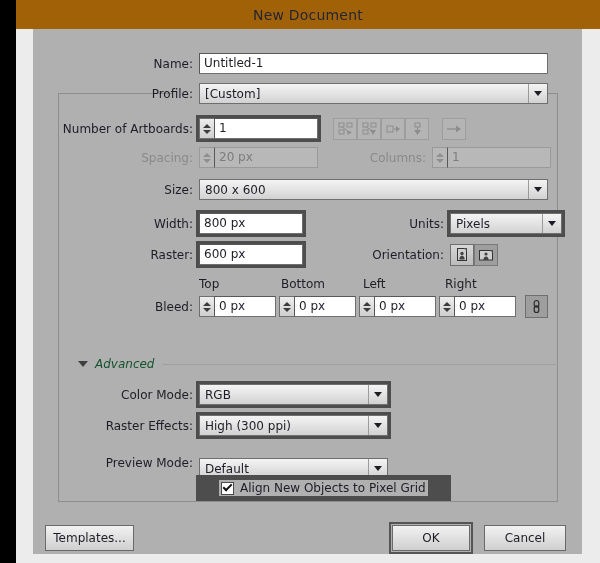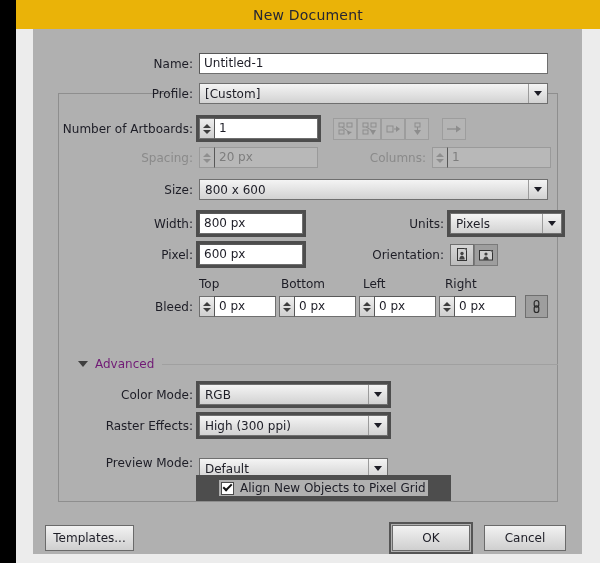--- a/index.html
+++ b/index.html
@@ -14,21 +14,21 @@
   }
 
   
   #window {
     position:absolute;
     left:16px; top:0; width:584px; height:563px;
     background:#ececec;
   }
   #titlebar {
     position:absolute; left:0; top:0; width:584px; height:29px;
-    background:#eab308;
+    background:#a16207;
     display:flex; align-items:center; justify-content:center;
   }
   #titlebar .t {
     font-size:14px; color:#262633; letter-spacing:.2px;
   }
   #panel {
     position:absolute; left:17px; top:29px; width:549px; height:525px;
     background:#b0b0b0;
   }
 
@@ -160,21 +160,21 @@
 
   
   #adv { position:absolute; left:45px; top:328px; width:480px; display:flex; align-items:center; }
   #adv .tri {
     width:0;height:0;
     border-left:5px solid transparent;
     border-right:5px solid transparent;
     border-top:6px solid #3f3f3f;
     margin-right:7px;
   }
-  #adv .txt { font-size:12px; color:#701a75; white-space:nowrap; }
+  #adv .txt { font-size:12px; color:#14532d; white-space:nowrap;font-style:italic; }
   #adv .rule { flex:1; height:1px; background:#a0a0a0; margin-left:8px; }
 
   .colhdr { font-size:12px; color:#1d1d26; }
 </style>
 </head>
 <body>
 
 <div id="window">
 
   <div id="titlebar">
@@ -298,21 +298,21 @@
         <div class="dd" style="width:112px;gap:48px;">
           <div class="val">Pixels</div>
           <div class="arrowbox">
               <i class="caret"></i>
             </div>
         </div>
       </div>
     </div>
 
     <div class="row" style="left:0;top:212px;width:540px;">
-      <div class="lbl" style="width:160px;">Pixel:</div>
+      <div class="lbl" style="width:160px;">Raster:</div>
       <div class="ring" style="margin-left:3px;">
         <div class="tf" style="width:104px;">600 px</div>
       </div>
 
       <div class="lbl" style="width:88px;margin-left:50px;">Orientation:</div>
       <div style="display:flex;margin-left:6px;">
         <div class="iconbtn enabled">
           <svg width="14" height="15" viewBox="0 0 14 15">
             <rect x="2.5" y="1.5" width="9" height="12" fill="#cfcfcf" stroke="#333"></rect>
             <path d="M9 1.5 h2.5 v2.5 z" fill="#777"></path>

